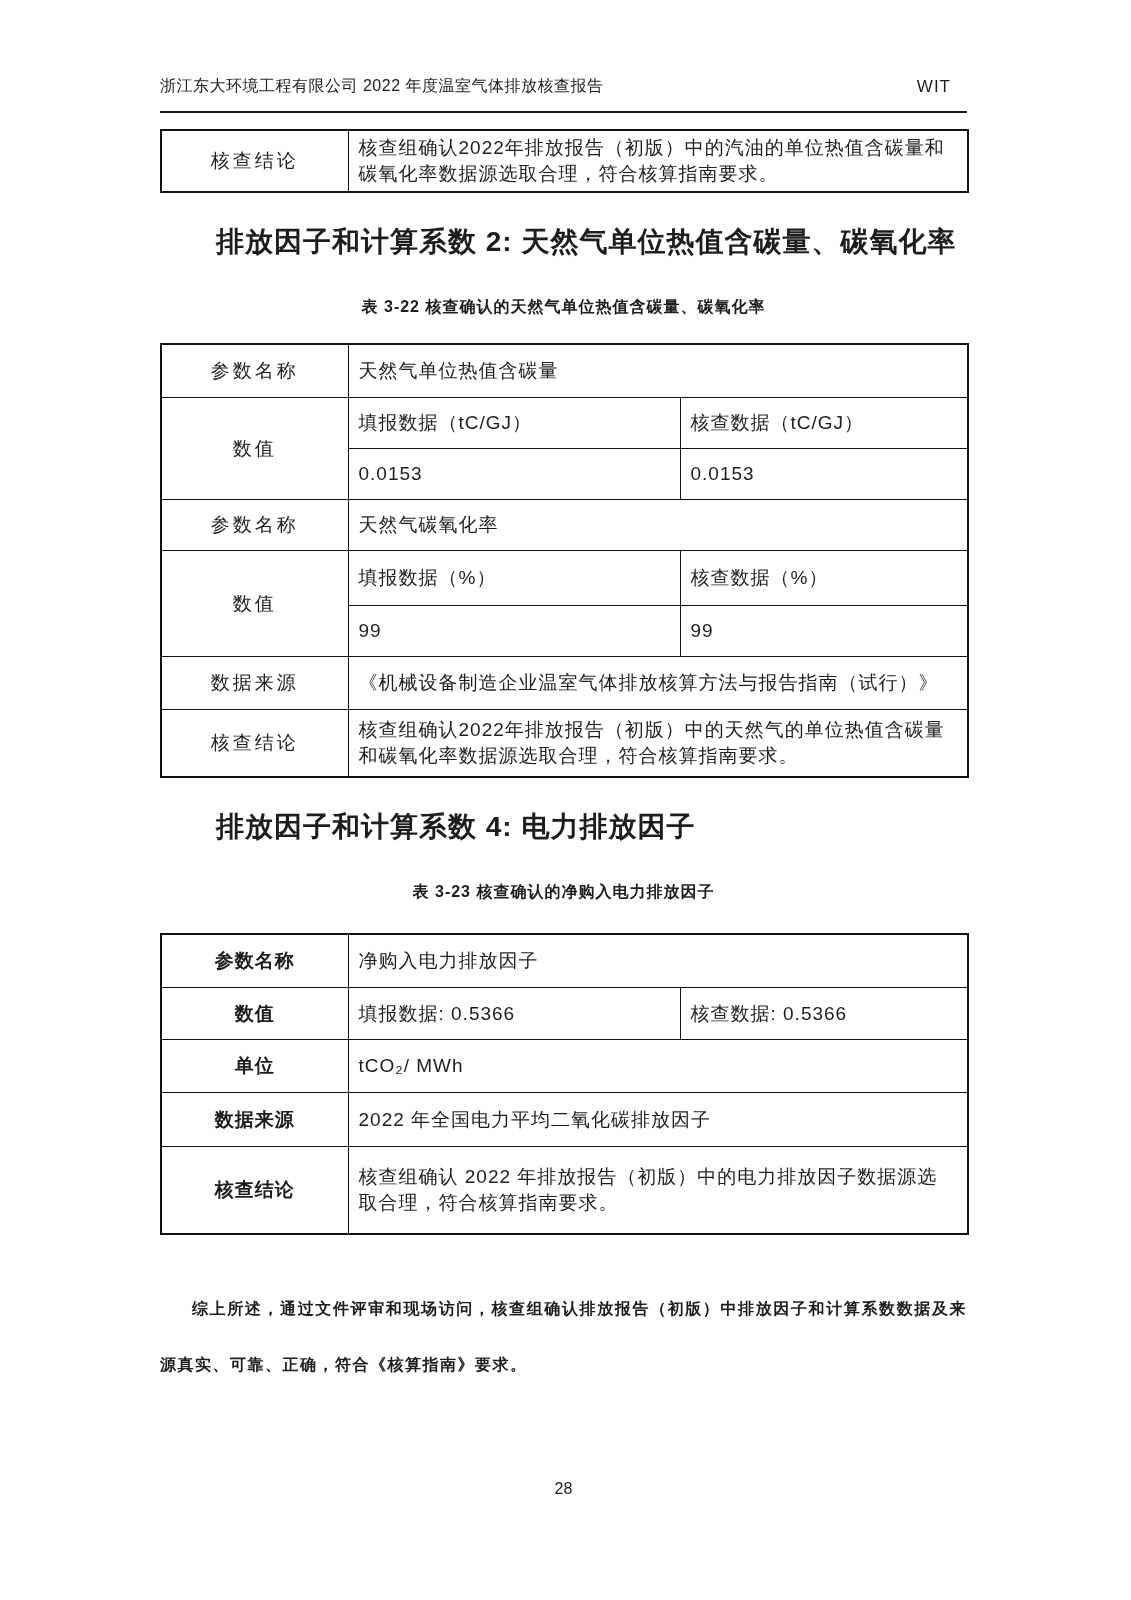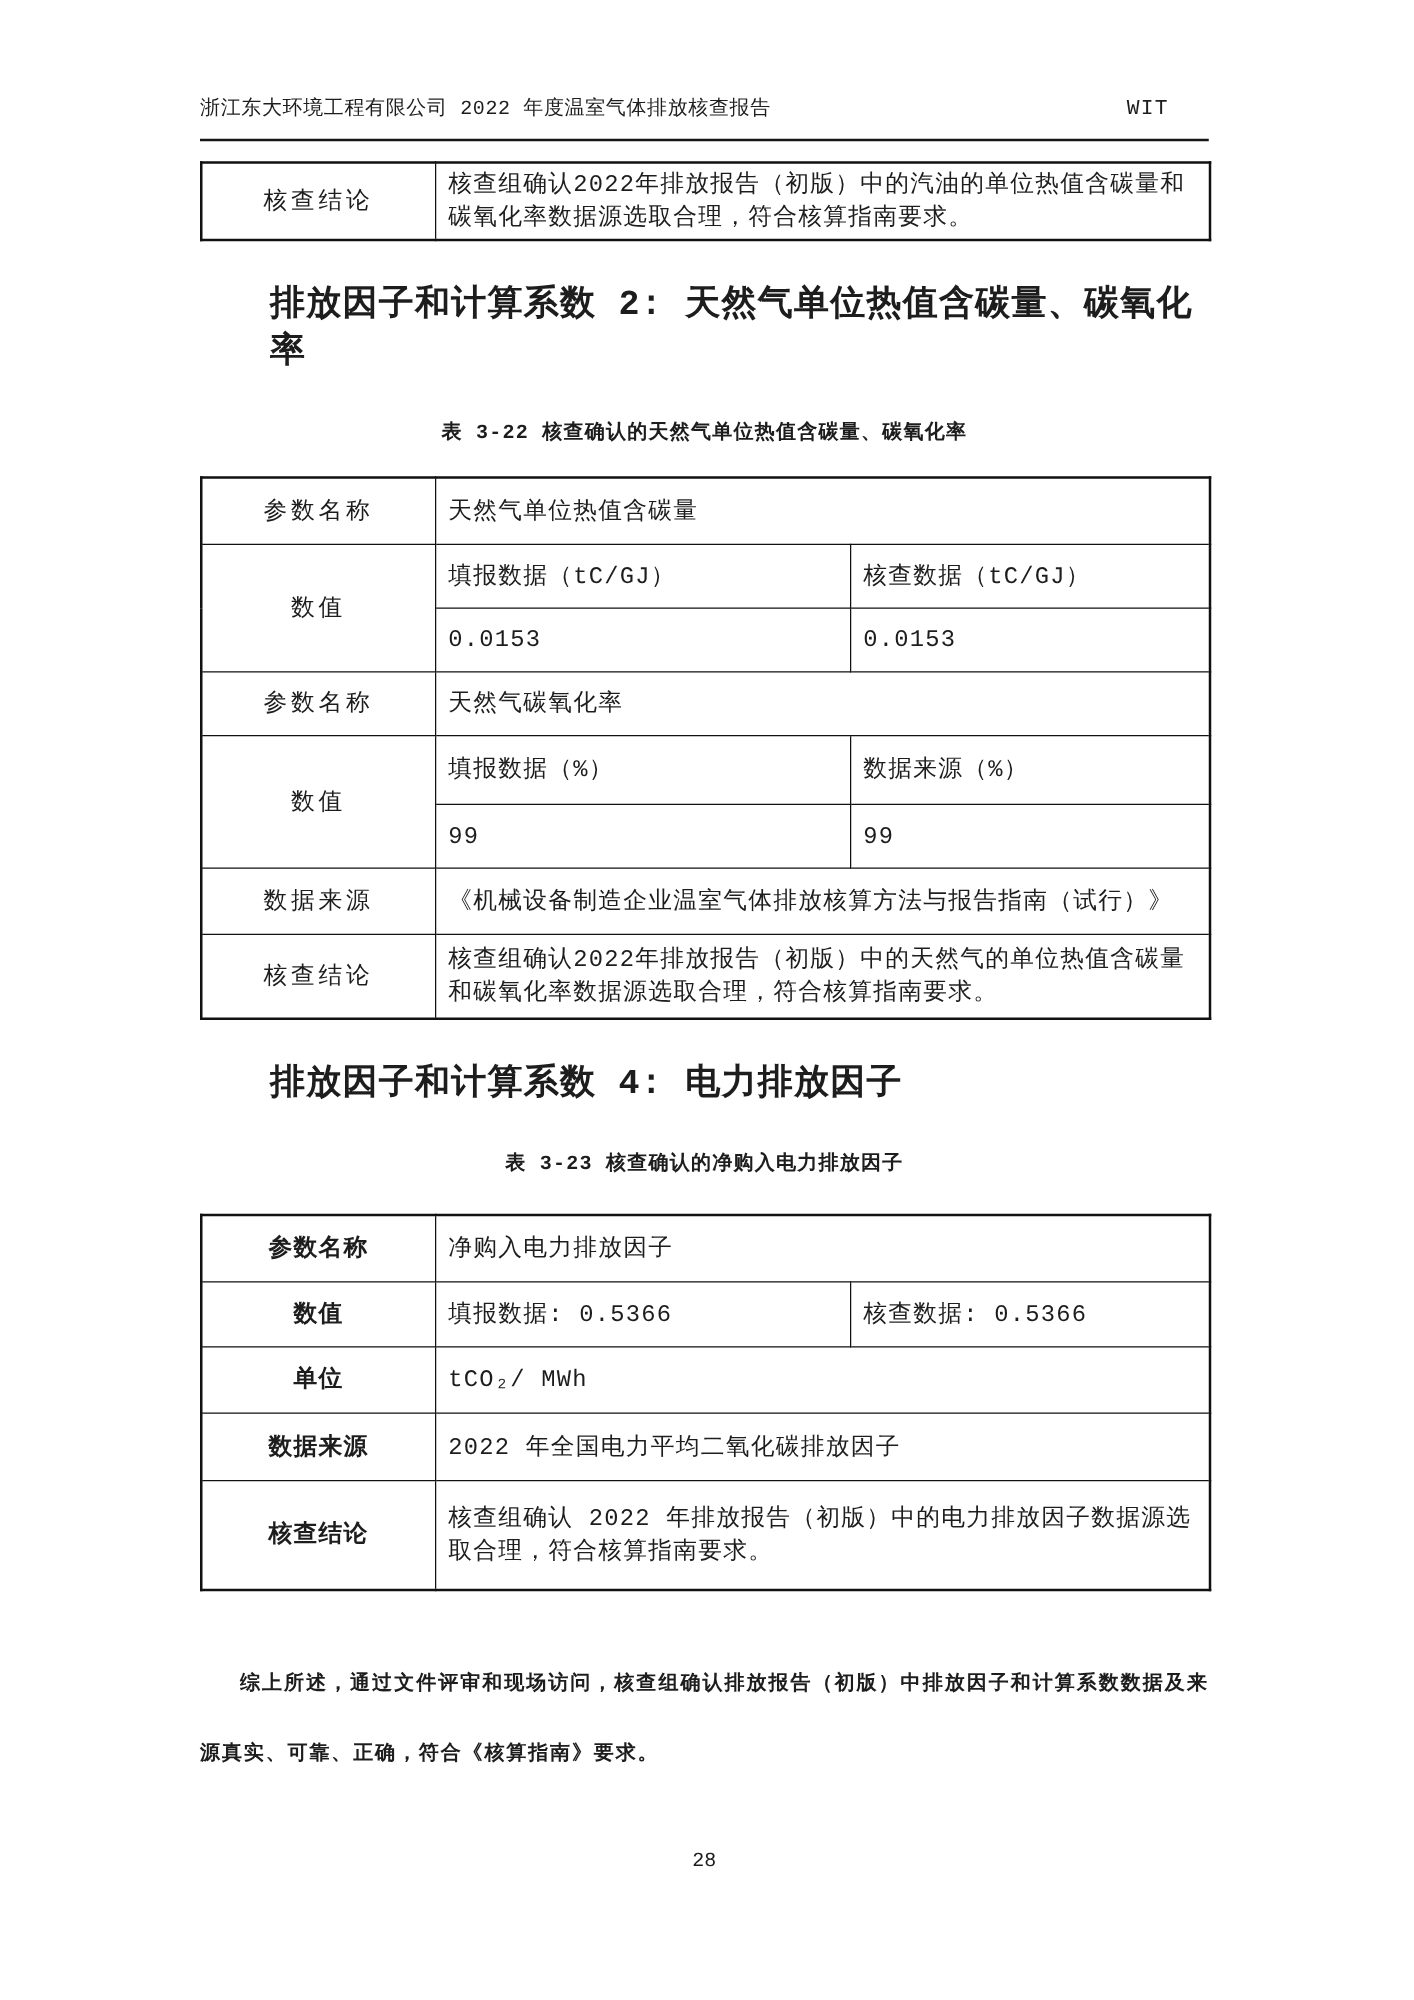--- a/index.html
+++ b/index.html
@@ -1,31 +1,31 @@
 <!DOCTYPE html>
 <html><head>
 <meta charset="utf-8">
 <style>
   html,body { margin:0; padding:0; background:#e8e8e8; }
   .page {
     position:relative;
     width:1131px; height:1600px;
     margin:0 auto;
     background:#ffffff;
-    font-family:Liberation Mono, monospace;
+    font-family:Liberation Sans, sans-serif;
     color:#1d1d1d;
     overflow:hidden;
   }
   .content { position:absolute; left:160px; top:0; width:807px; }
 
   .doc-header {
     display:flex; justify-content:space-between; align-items:flex-end;
     padding-top:76px; font-size:16px; letter-spacing:0.5px;
   }
-  .doc-header .logo { font-size:17px; margin-right:32px; letter-spacing:1px; }
+  .doc-header .logo { font-size:17px; margin-right:16px; letter-spacing:1px; }
   .header-rule { border:none; border-top:2.5px solid #161616; margin:14px 0 0 0; }
 
   table.doc-table {
     border-collapse:collapse; width:807px; table-layout:fixed;
     border:2px solid #111;
     padding-left:25px;
   }
   table.doc-table td {
     border:1px solid #111;
     font-size:19px; line-height:26px;
@@ -114,21 +114,21 @@
         <td class="center-cell" style="height:42px">0.0153</td>
         <td class="center-cell">0.0153</td>
       </tr>
       <tr>
         <td class="label-cell" style="height:42px">参数名称</td>
         <td class="center-cell" colspan="2">天然气碳氧化率</td>
       </tr>
       <tr>
         <td class="label-cell" rowspan="2">数值</td>
         <td class="center-cell" style="height:46px">填报数据（%）</td>
-        <td class="center-cell">数据来源（%）</td>
+        <td class="center-cell">核查数据（%）</td>
       </tr>
       <tr>
         <td class="center-cell" style="height:42px">99</td>
         <td class="center-cell">99</td>
       </tr>
       <tr>
         <td class="label-cell" style="height:44px">数据来源</td>
         <td class="left-cell" colspan="2">《机械设备制造企业温室气体排放核算方法与报告指南（试行）》</td>
       </tr>
       <tr>

